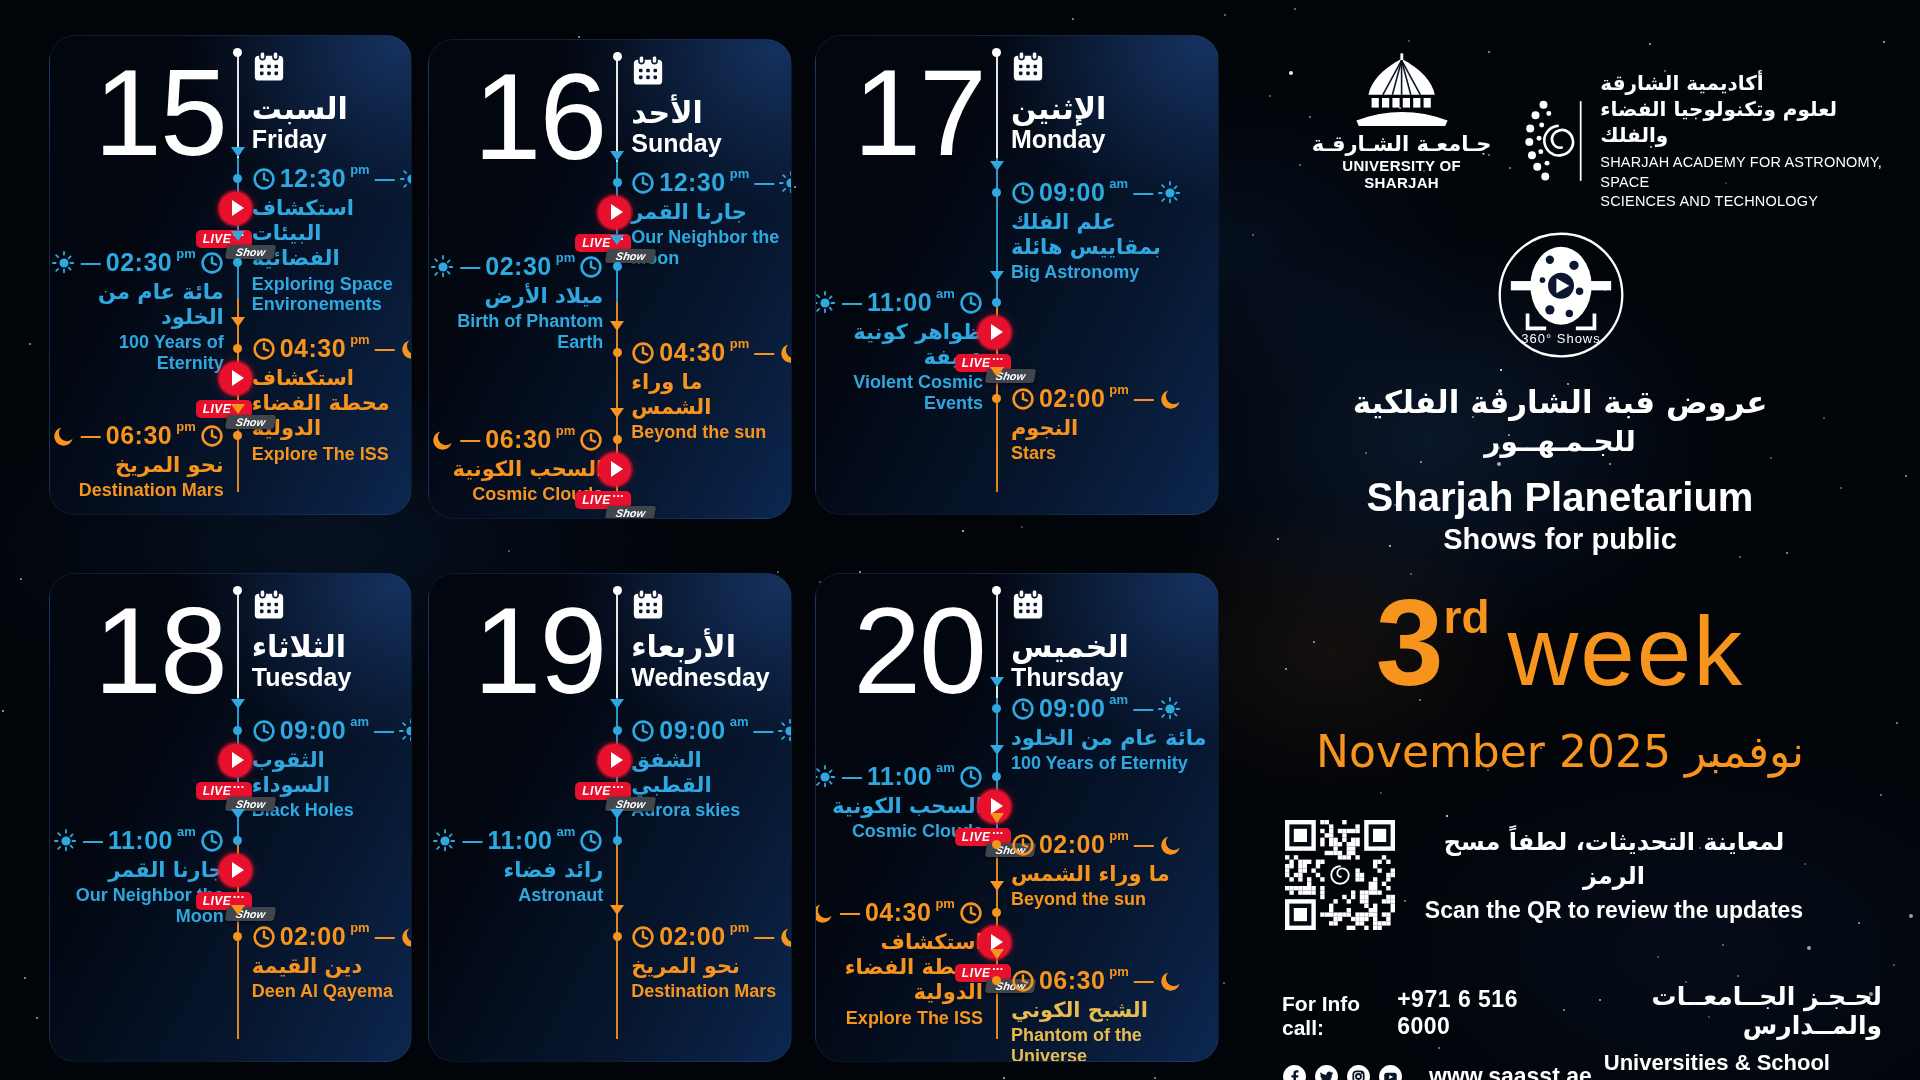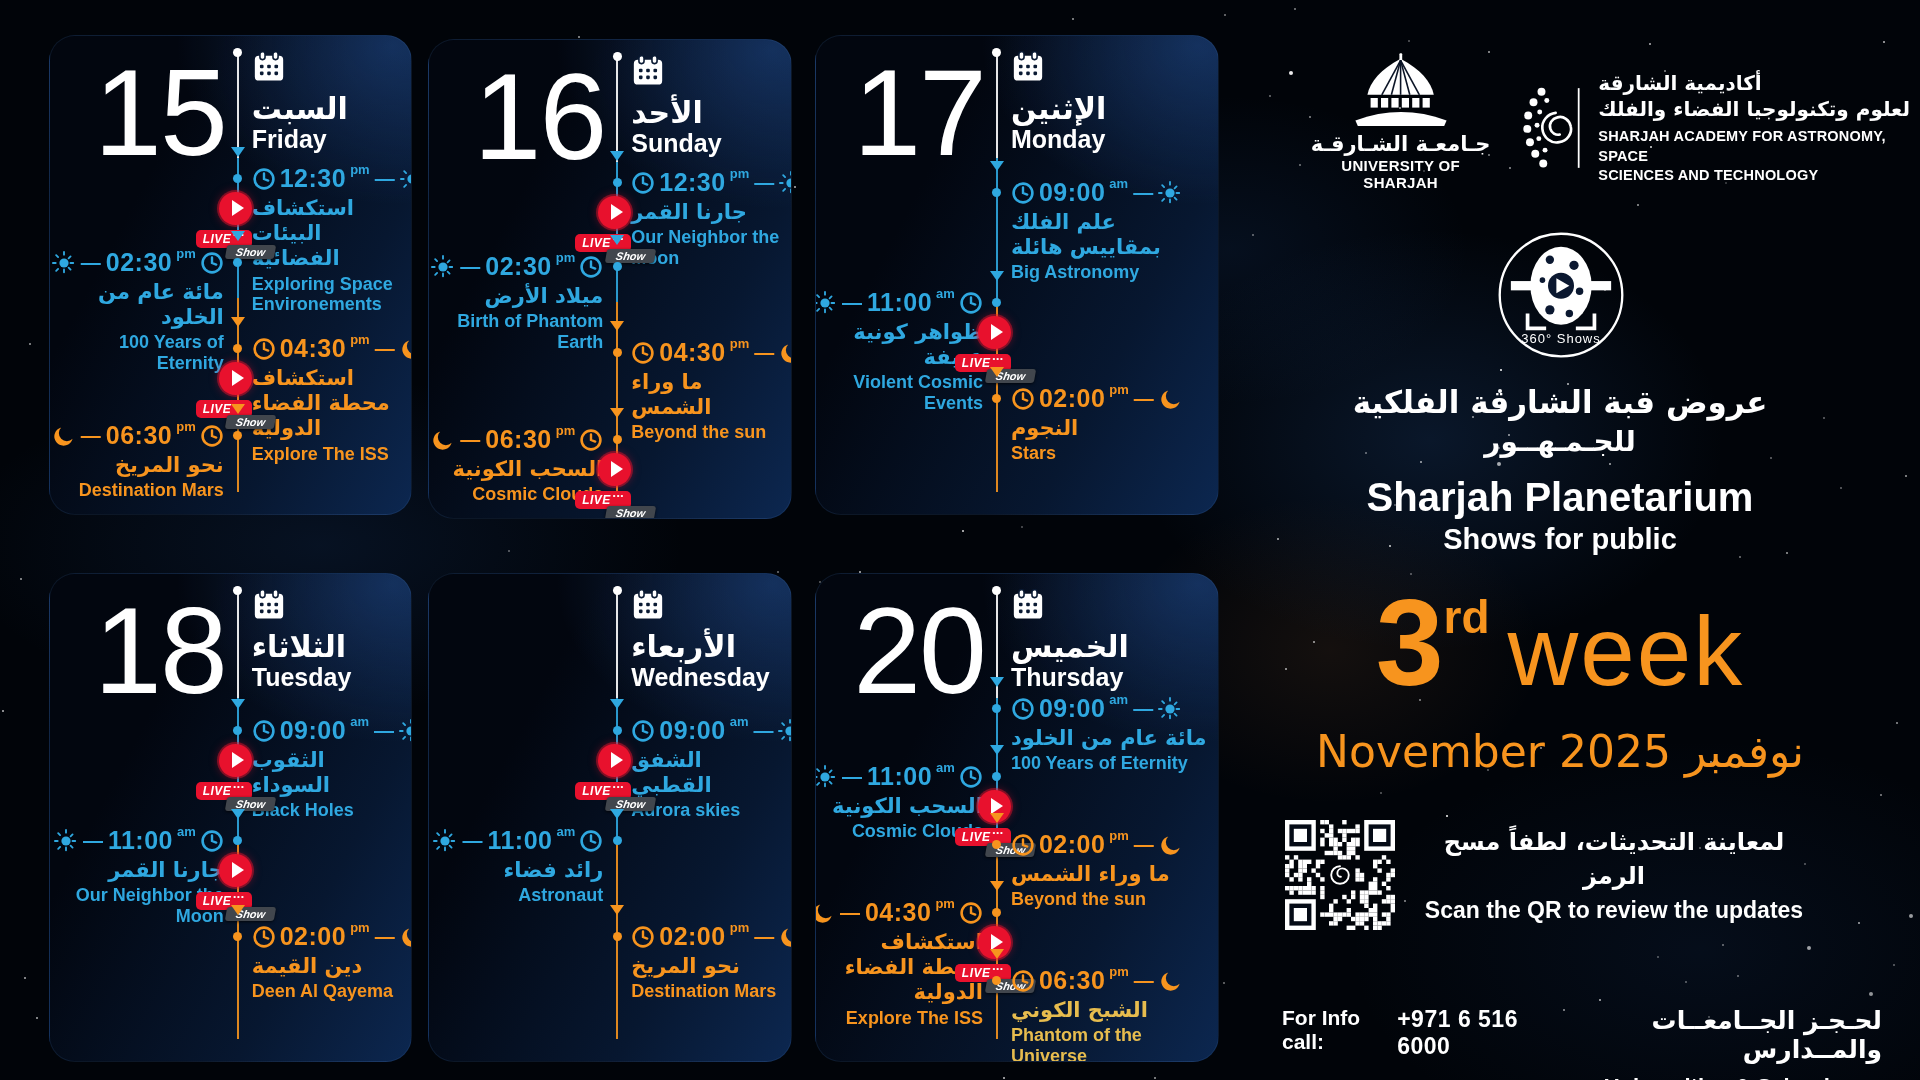--- a/index.html
+++ b/index.html
@@ -65,21 +65,21 @@
   
   .panel{position:absolute;left:1250px;top:0;width:660px;height:1080px;z-index:1;color:#fff;}
   .logos{position:absolute;left:55px;top:52px;display:flex;align-items:flex-start;gap:26px;}
   .uos{width:206px;text-align:center;}
   .uos svg{width:104px;height:76px;display:block;margin:0 auto 4px;}
   .uos-ar{font-size:21px;font-weight:bold;line-height:1.2;}
   .uos-en{font-size:15px;font-weight:bold;letter-spacing:.3px;}
   .saasst{display:flex;align-items:center;gap:14px;padding-top:18px;}
   .saasst svg{width:62px;height:104px;flex:none;}
   .sa-ar{font-size:20px;font-weight:bold;line-height:1.3;text-align:left;}
-  .sa-en{font-size:14.5px;font-weight:bold;line-height:1.35;letter-spacing:.2px;}
+  .sa-en{font-size:14.5px;font-weight:normal;line-height:1.35;letter-spacing:.2px;}
   .shows-logo{position:absolute;left:246px;top:230px;width:130px;height:130px;}
   .shows-logo svg{width:130px;height:130px;display:block;}
   .shows-label{position:absolute;left:0;right:0;bottom:14px;text-align:center;font-size:13px;color:#fff;letter-spacing:1px;}
   .titles{position:absolute;left:10px;top:382px;width:600px;text-align:center;}
   .t-ar{font-size:31px;font-weight:bold;line-height:1.3;}
   .t-ar2{font-size:28px;font-weight:bold;line-height:1.3;margin-top:2px;}
   .t-en{font-size:40px;font-weight:bold;margin-top:12px;line-height:1.2;}
   .t-en2{font-size:29px;font-weight:bold;line-height:1.25;}
   .week{position:absolute;left:10px;top:582px;width:600px;text-align:center;color:var(--orange);}
   .wnum{font-size:122px;font-weight:bold;line-height:1;}
@@ -87,21 +87,21 @@
   .wword{font-size:98px;font-weight:400;letter-spacing:2px;}
   .month{position:absolute;left:10px;top:726px;width:600px;text-align:center;color:var(--orange);
     font-size:44px;font-weight:normal;font-family:"DejaVu Sans","Liberation Sans",sans-serif;}
   .qr-row{position:absolute;left:35px;top:820px;display:flex;align-items:center;gap:24px;}
   .qr-box{width:110px;height:110px;flex:none;}
   .qr-box svg{width:110px;height:110px;display:block;}
   .qr-texts{width:390px;text-align:center;}
   .qr-ar{font-size:24px;font-weight:bold;line-height:1.4;}
   .qr-en{font-size:23px;font-weight:bold;margin-top:4px;}
   .contact{position:absolute;left:32px;top:982px;width:600px;}
-  .c-row1{display:flex;align-items:flex-start;gap:10px;margin-top:24px;}
+  .c-row1{display:flex;align-items:flex-end;gap:10px;}
   .c-label{font-size:21px;font-weight:bold;}
   .c-phone{font-size:23px;font-weight:bold;letter-spacing:.5px;}
   .c-ar{font-size:25px;font-weight:bold;margin-left:8px;}
   .c-row2{display:flex;align-items:center;margin-top:10px;}
   .socials{display:inline-flex;gap:7px;}
   .soc{width:25px;height:25px;display:inline-block;}
   .soc svg{width:25px;height:25px;display:block;}
   .c-web{font-size:23px;font-weight:bold;margin-left:26px;}
   .c-en{font-size:22px;font-weight:bold;margin-left:12px;}
 </style>
@@ -614,20 +614,21 @@
               </svg>
             </div>
             <div class="title-ar ar">دين القيمة</div>
             <div class="title-en">Deen Al Qayema</div>
           </div>
         </div>
       </div>
       <div class="card" style="left: 428px; top: 573px; width: 362px; height: 487px; --tl: 52%;">
         <div class="tl-line"></div>
         <div class="tl-topdot"></div>
+        <div class="date-num">19</div>
         <div class="card-head">
           <svg class="cal-ic" viewBox="0 0 30 30">
             <rect x="2.5" y="5" width="25" height="22" rx="3.5" fill="#fff"></rect>
             <rect x="7" y="1.5" width="4.5" height="7" rx="2" fill="#fff" stroke="#0a1a33" stroke-width="1.4"></rect>
             <rect x="18.5" y="1.5" width="4.5" height="7" rx="2" fill="#fff" stroke="#0a1a33" stroke-width="1.4"></rect>
             <g fill="#0a1a33">
               <rect x="7" y="13" width="3.2" height="3.2" rx="1"></rect>
               <rect x="13.4" y="13" width="3.2" height="3.2" rx="1"></rect>
               <rect x="19.8" y="13" width="3.2" height="3.2" rx="1"></rect>
               <rect x="7" y="19" width="3.2" height="3.2" rx="1"></rect>

